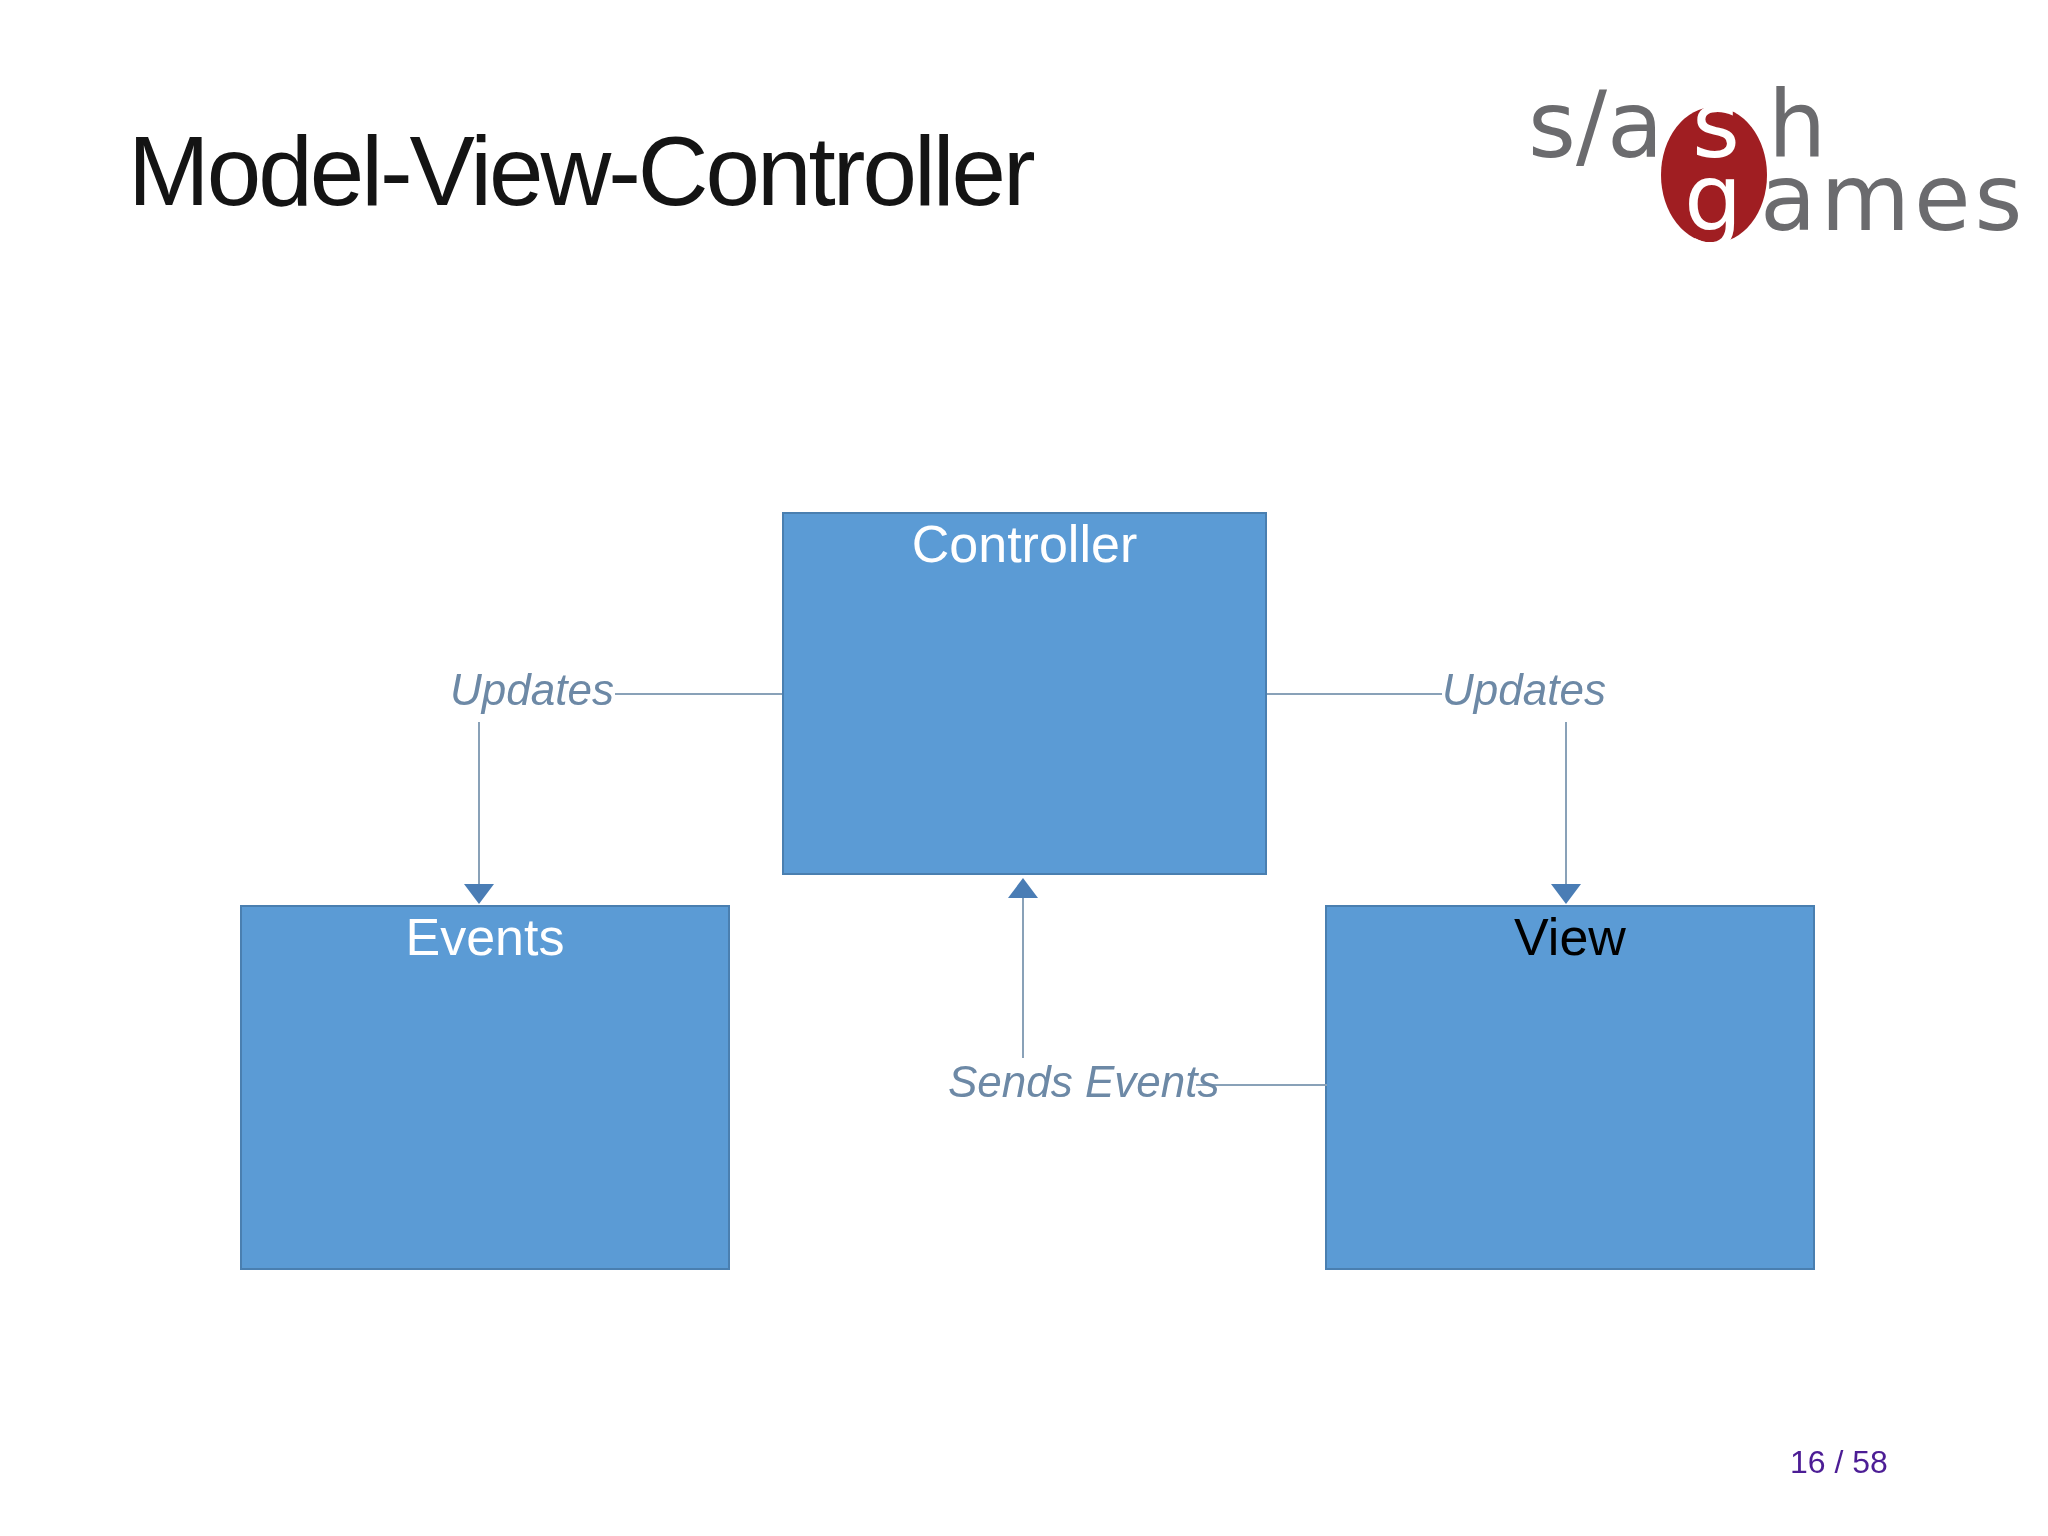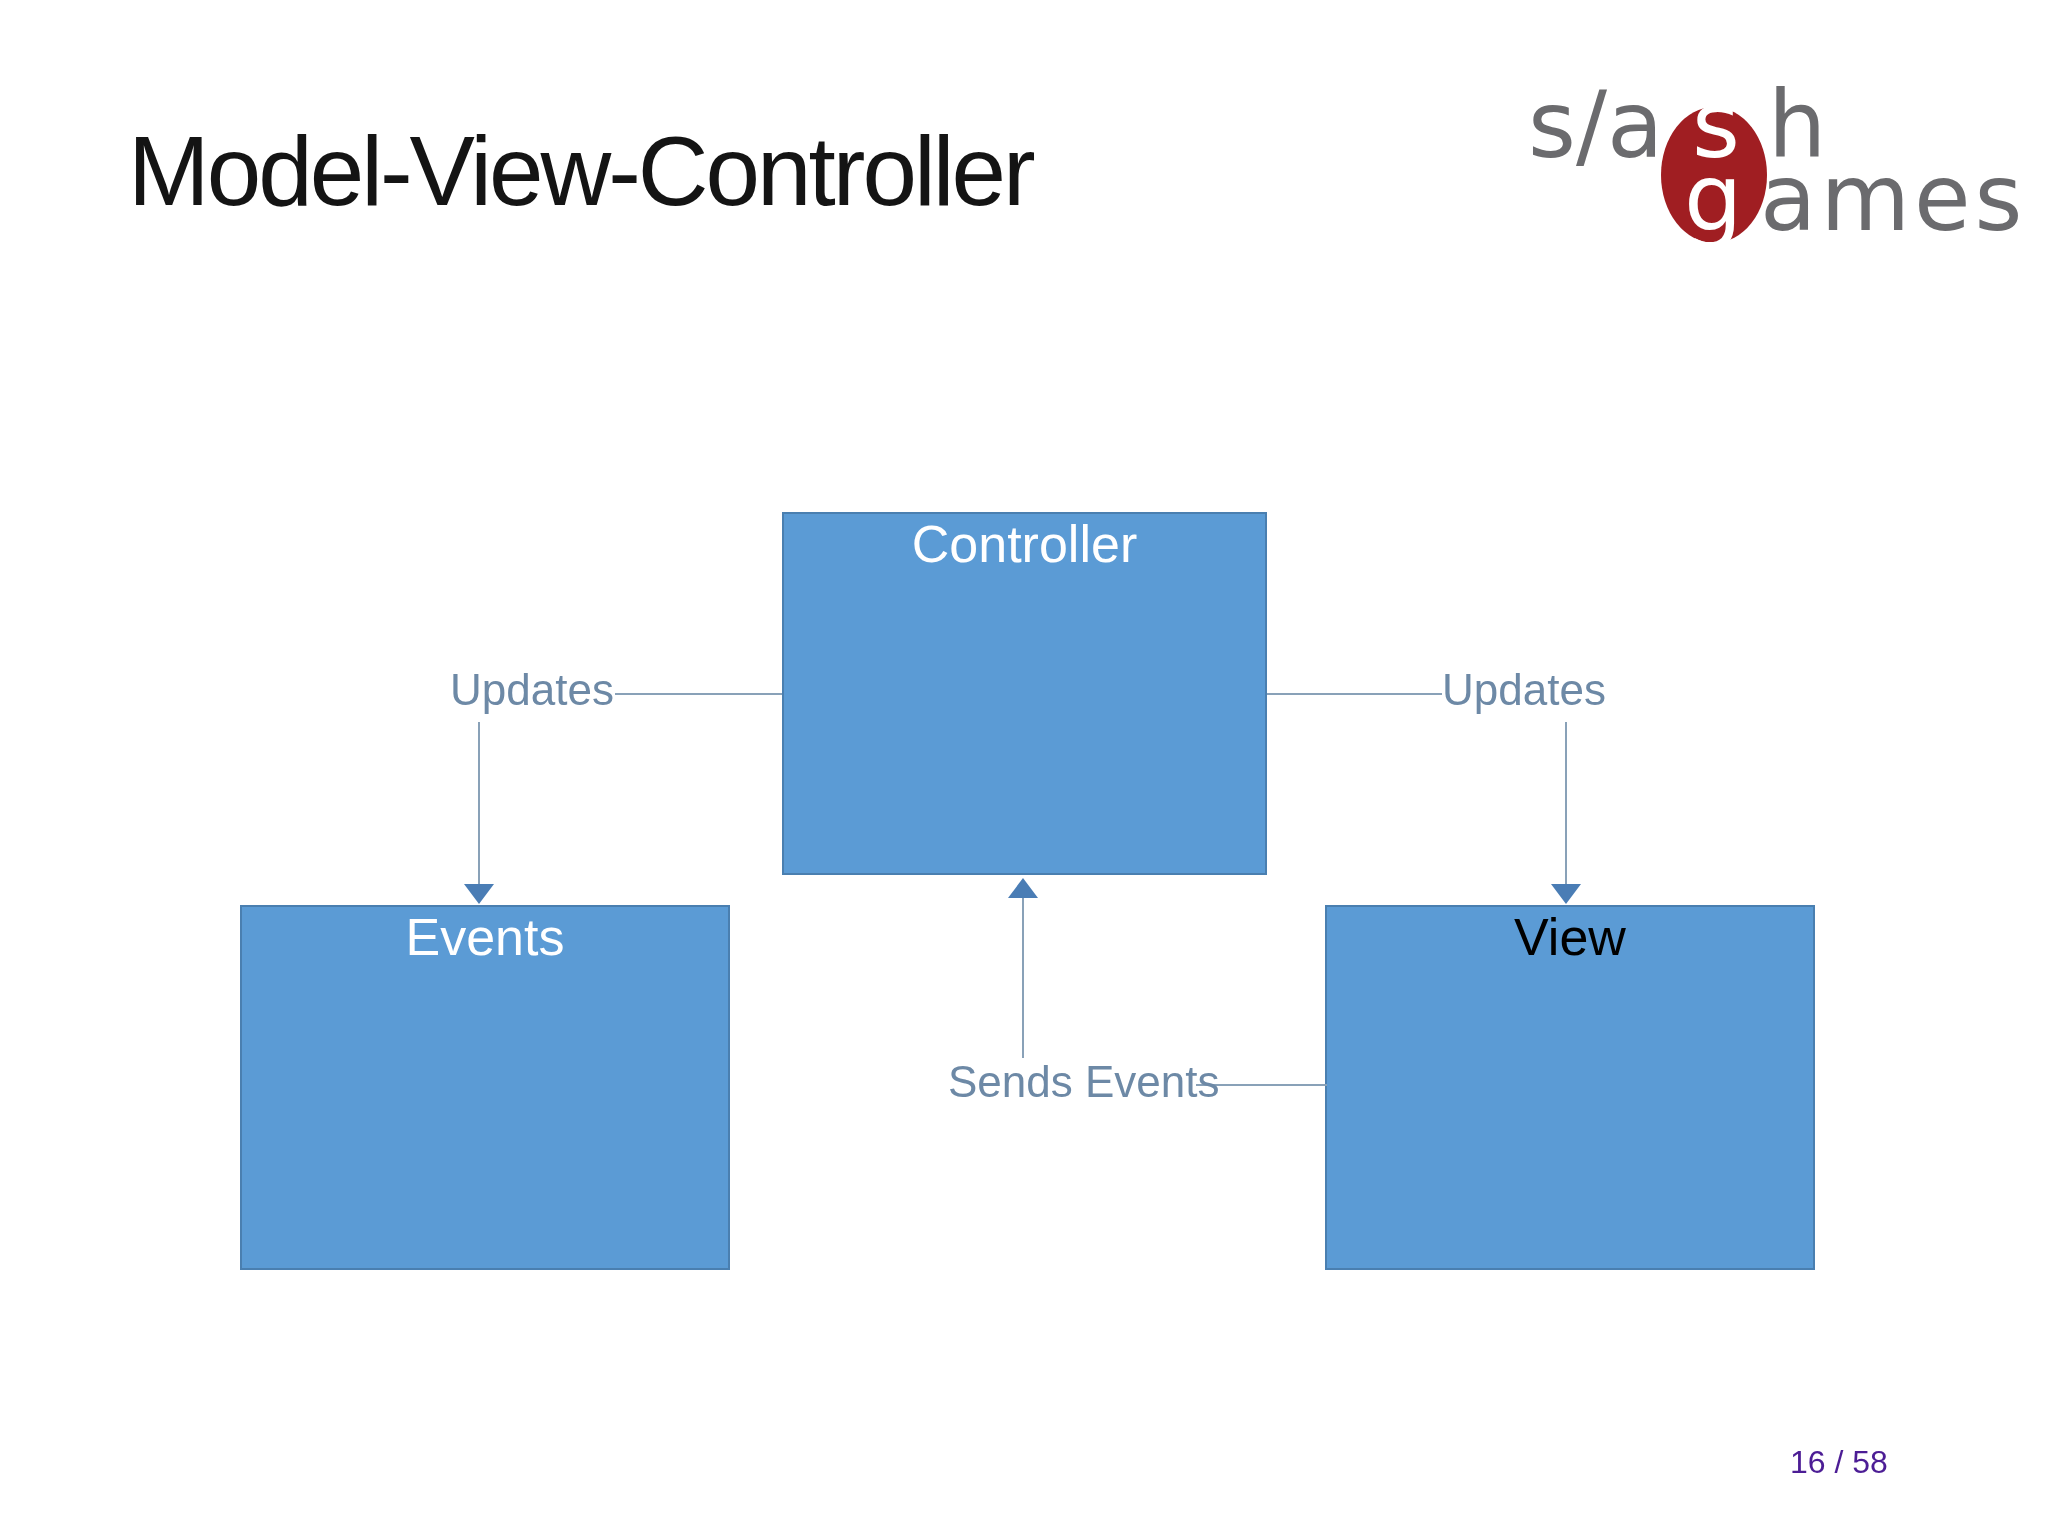--- a/index.html
+++ b/index.html
@@ -62,20 +62,21 @@
   .arrow-up  {border-left:15px solid transparent;border-right:15px solid transparent;border-bottom:20px solid transparent;}
   .ar-model{left:464px; top:884px;}
   .ar-view {left:1551px;top:884px;}
   .ar-ctrl {left:1008px;top:878px;}
   
   .edge-label{
     position:absolute;
     font-size:44px;line-height:1;
     font-family:"Liberation Sans",sans-serif;
     white-space:nowrap;
+    font-style:italic;
   }
   .lbl-upd-left {left:450px; top:668px;}
   .lbl-upd-right{left:1442px;top:668px;}
   .lbl-sends    {left:948px; top:1060px;}
   
   .page-indicator{
     position:absolute;left:1790px;top:1444px;
     font-size:32px;color:#4c1d95;
     font-family:"Liberation Sans",sans-serif;
   }

